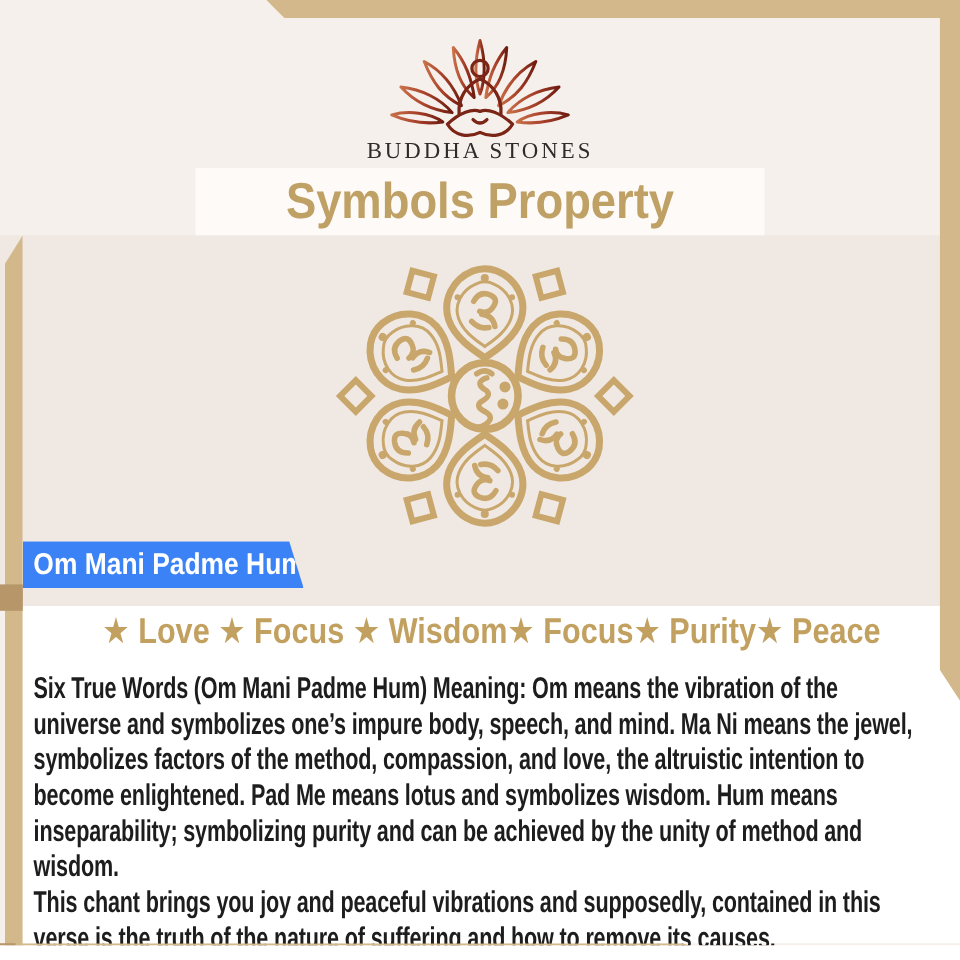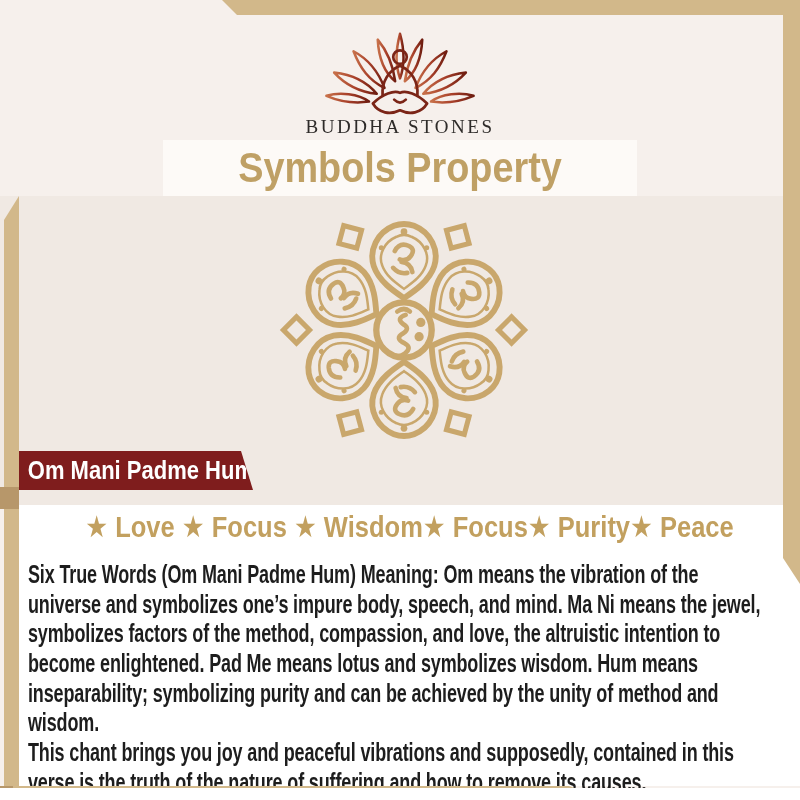--- a/index.html
+++ b/index.html
@@ -41,21 +41,21 @@
     text-align:center;font-size:42px;font-weight:bold;color:#bfa065;
     transform:scaleX(0.9);
   }
 
   
   #mandala{position:absolute;left:278px;top:204px;width:252px;height:252px;z-index:3;}
 
   
   #ribbon{
     position:absolute;left:19px;top:451px;width:234px;height:39px;z-index:5;
-    background:#7f1d1d;
+    background:#3b82f6;
     clip-path:polygon(0 0,calc(100% - 12px) 0,100% 100%,0 100%);
   }
   #ribbon-label{
     display:inline-block;white-space:nowrap;
     padding-left:10px;line-height:39px;font-size:25px;font-weight:bold;color:#ffffff;
     transform:scaleX(0.88);transform-origin:left center;
   }
 
   
   #qualities-line{

